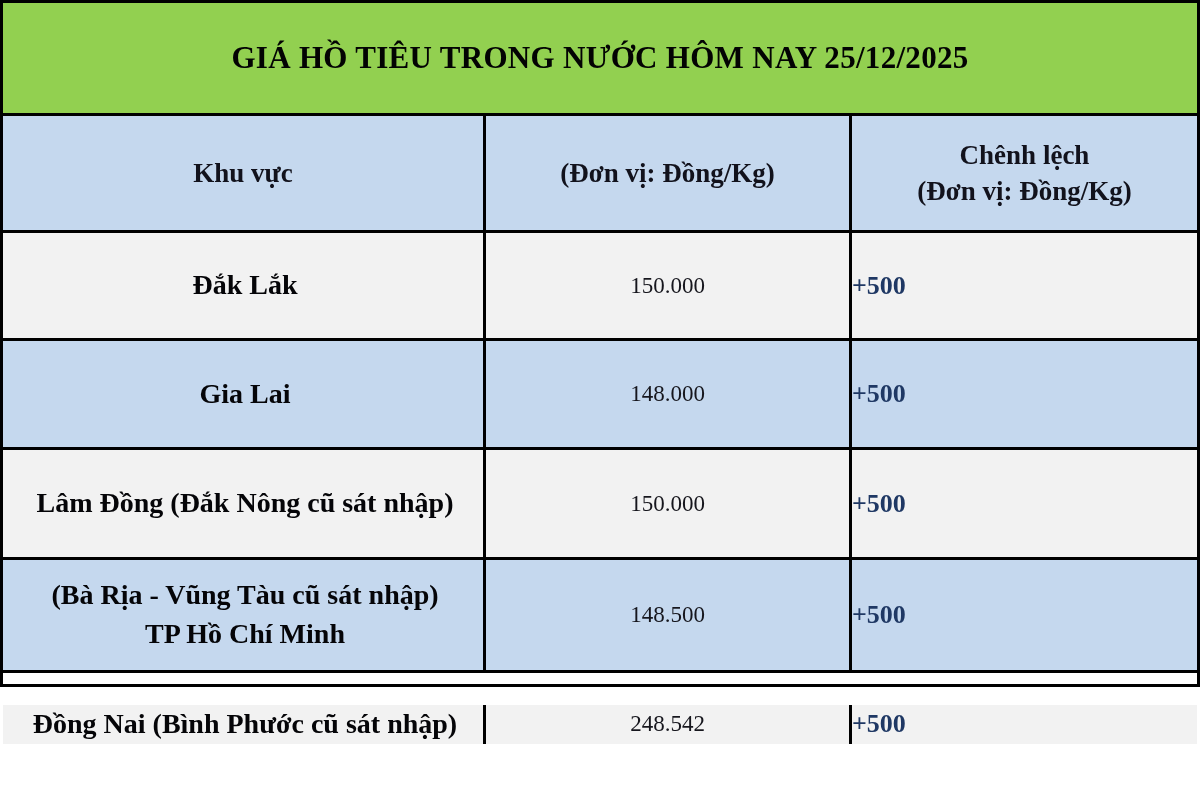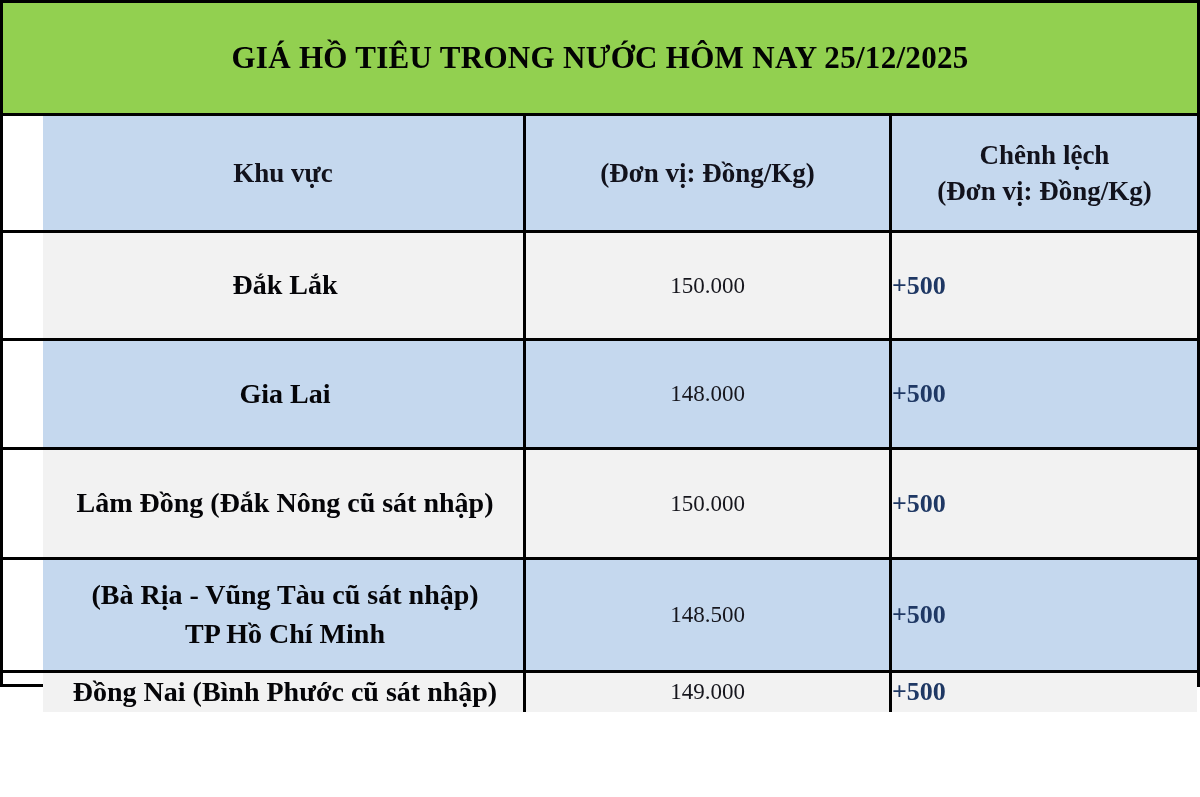--- a/index.html
+++ b/index.html
@@ -25,30 +25,30 @@
   .banner{
     height:113px;flex:0 0 113px;
     background:var(--banner-green);
     border-bottom:3px solid var(--border-black);
     display:flex;align-items:center;justify-content:center;
   }
   .banner .title{
     font-size:31px;font-weight:bold;color:#030303;
     letter-spacing:.3px;text-align:center;
   }
-  .trow{display:flex;width:100%;padding-left:40px;}
+  .trow{display:flex;width:100%;}
   .trow .c1{width:483px;flex:0 0 483px;border-right:3px solid var(--border-black);}
   .trow .c2{width:366px;flex:0 0 366px;border-right:3px solid var(--border-black);}
   .trow .c3{flex:1;}
   .cell{display:flex;flex-direction:column;justify-content:center;}
   .hrow{height:117px;flex:0 0 117px;border-bottom:3px solid var(--border-black);}
   .hrow .cell{background:var(--row-blue);align-items:center;text-align:center;}
   .hcell{font-size:27px;font-weight:bold;color:#12121c;line-height:1.35;}
   .drow{border-bottom:3px solid var(--border-black);}
-  .drow:last-child{border-bottom:none;flex:1;}
+  .drow:last-child{border-bottom:none;flex:1;margin-top:32px;}
   .r1{height:108px;flex:0 0 108px;}
   .r2{height:109px;flex:0 0 109px;}
   .r3{height:110px;flex:0 0 110px;}
   .r4{height:113px;flex:0 0 113px;}
   .bg-gray .cell{background:var(--row-gray);}
   .bg-blue .cell{background:var(--row-blue);}
   .region{
     align-items:center;text-align:left;
     padding-left:10px;padding-right:6px;
     font-size:28px;font-weight:bold;color:#050508;line-height:1.38;
@@ -136,20 +136,20 @@
       <span>+500</span>
     </div>
   </div>
 
   <div class="trow drow bg-gray">
     <div class="cell c1 region">
       <span>Đồng Nai (Bình Phước cũ sát nhập)</span>
       <span></span>
     </div>
     <div class="cell c2 price">
-      <span>149.000</span>
+      <span>248.542</span>
     </div>
     <div class="cell c3 change">
       <span>+500</span>
     </div>
   </div>
 
 </div>
 
 </body></html>

